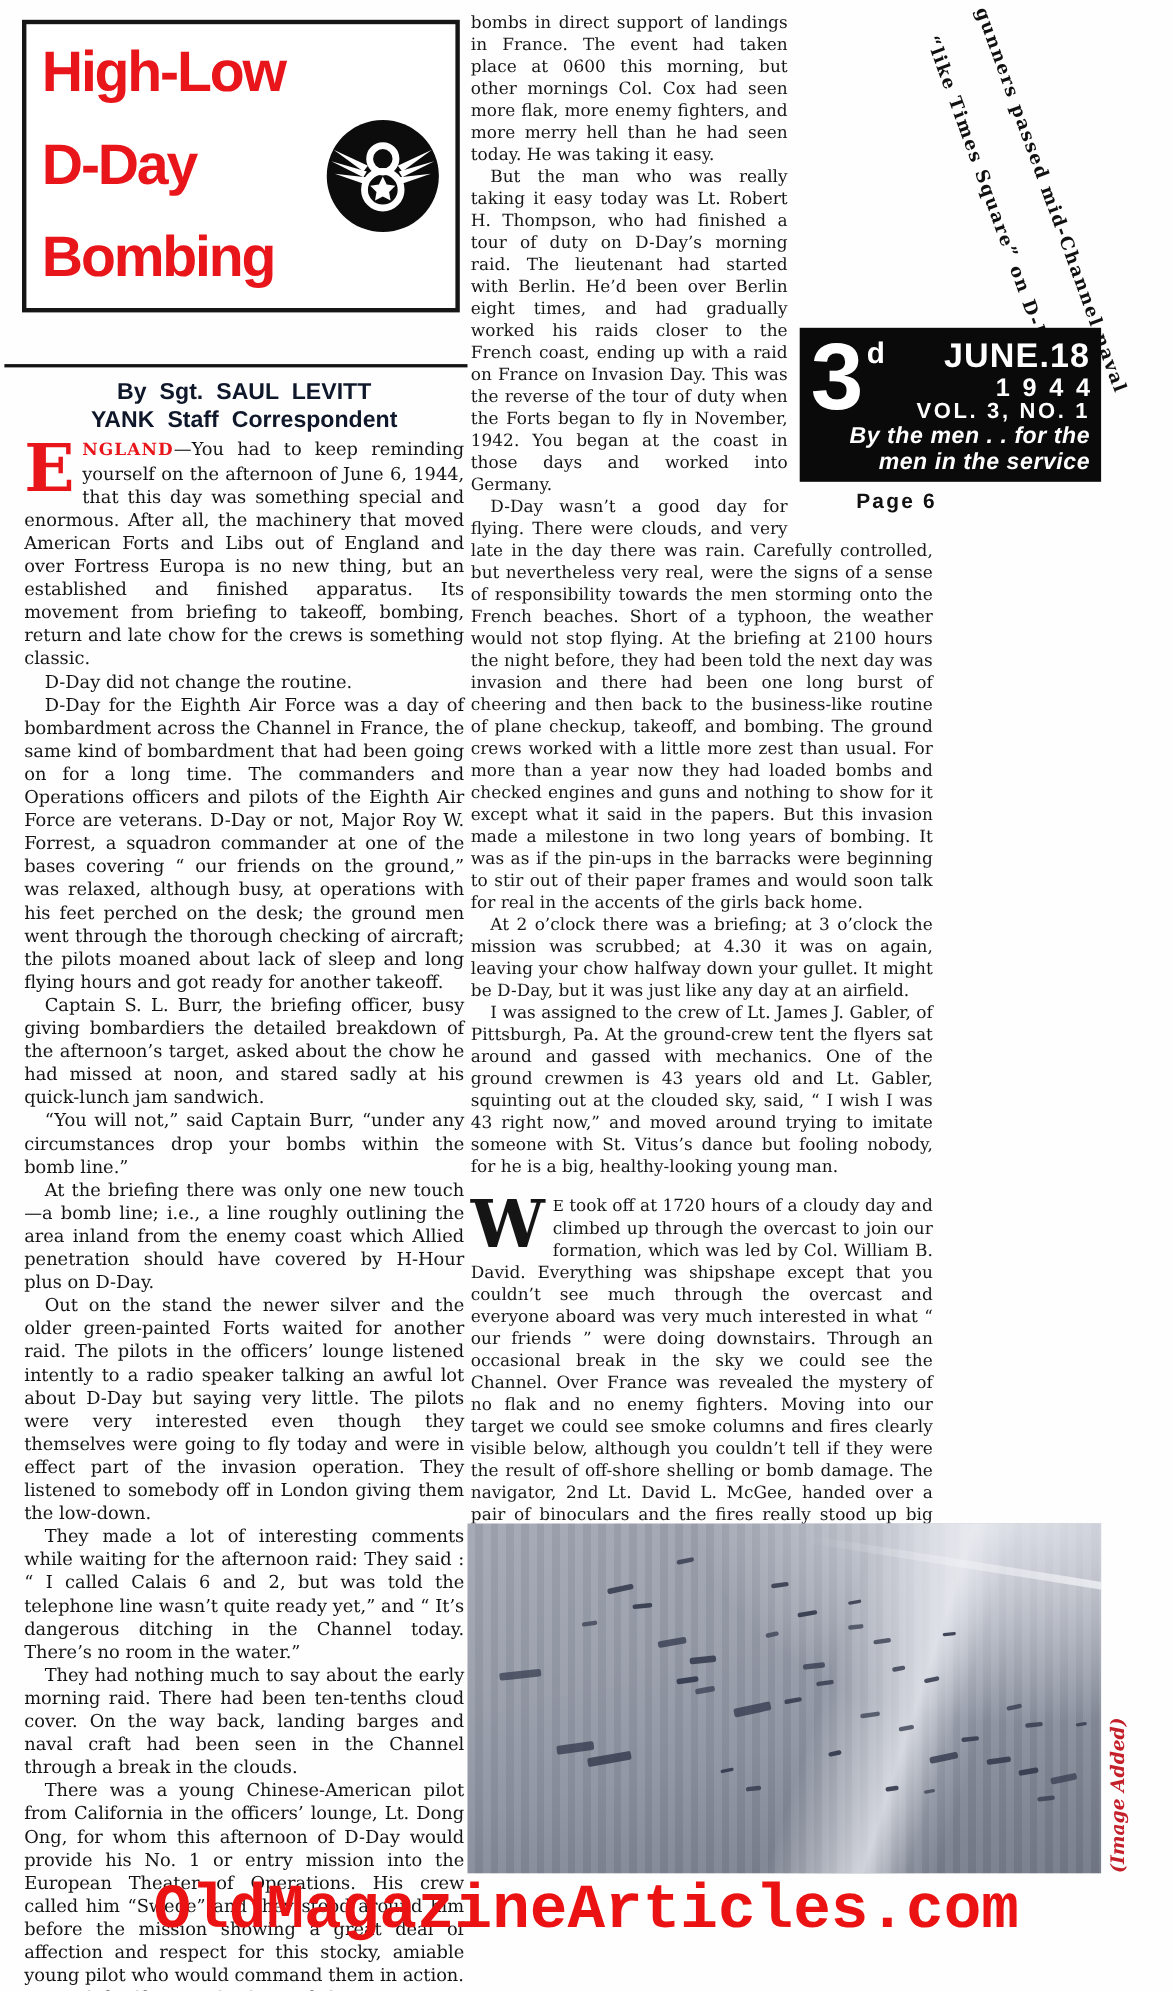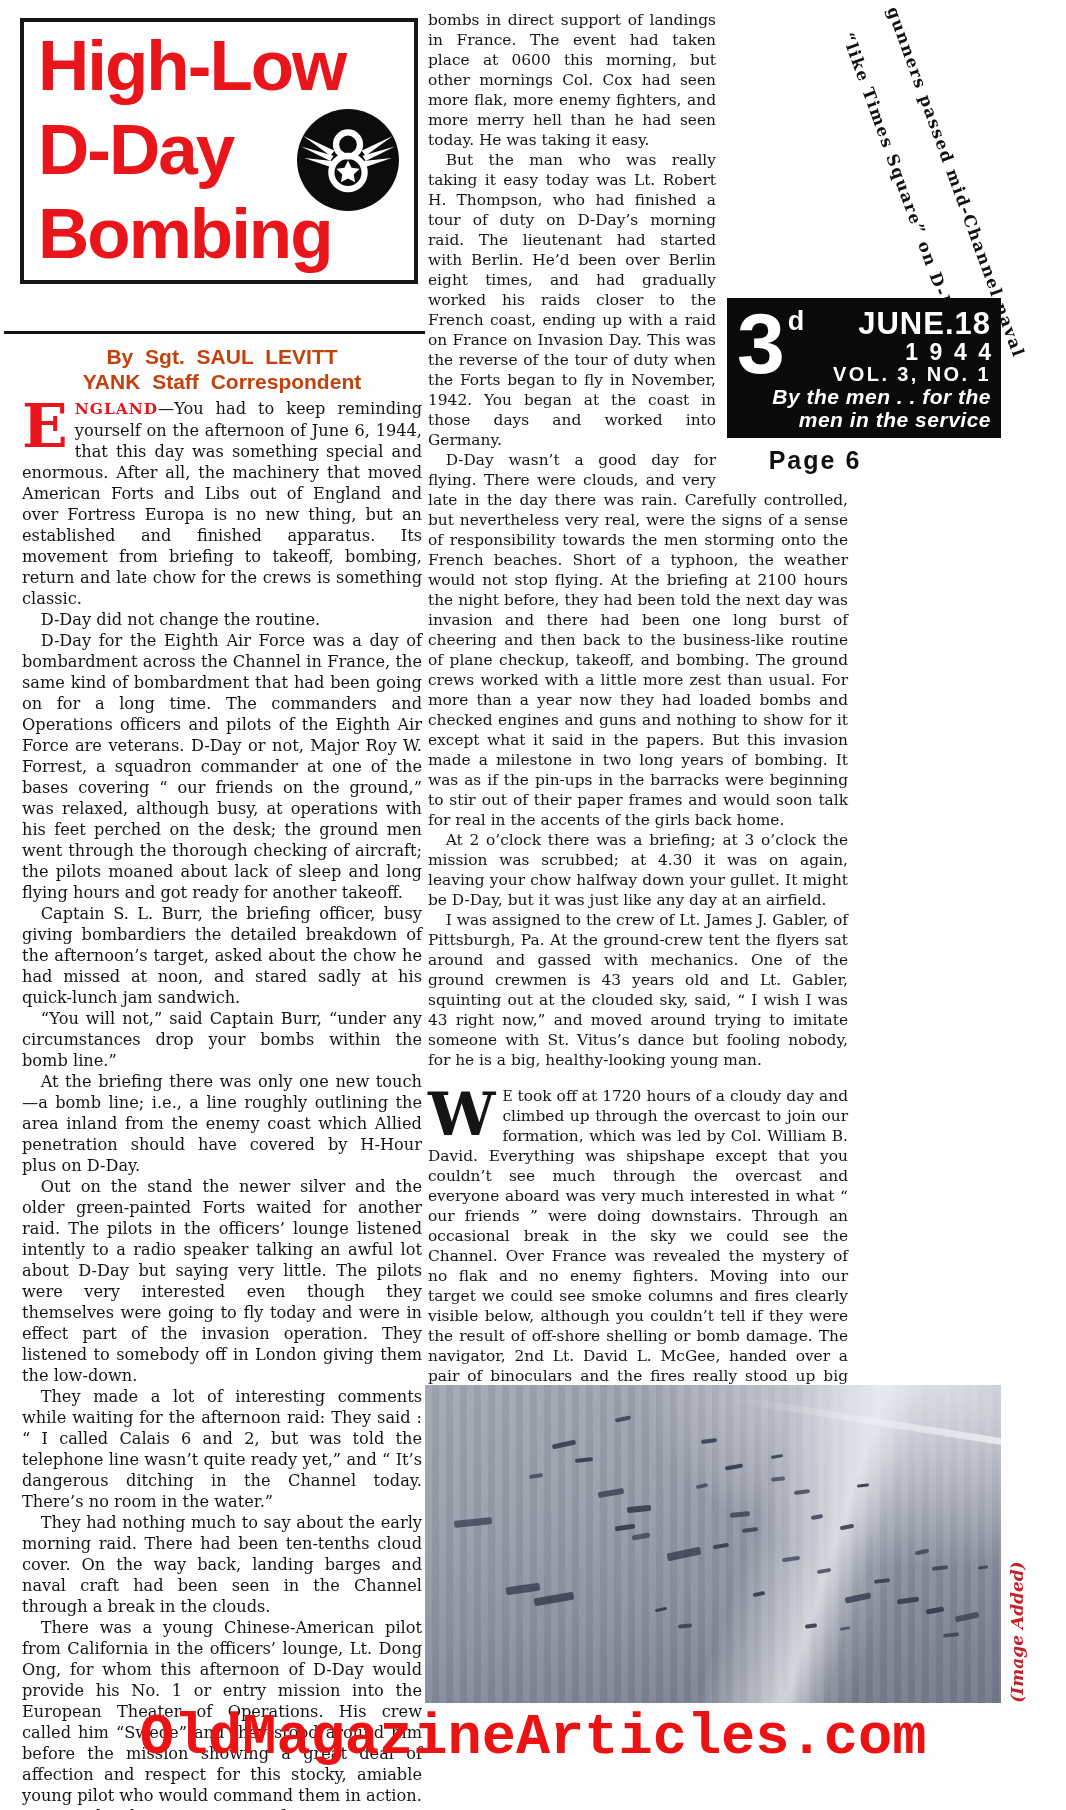--- a/index.html
+++ b/index.html
@@ -9,29 +9,29 @@
     font-family:"DejaVu Serif", serif;color:#151515;
   }
   
   .title-box{
     position:absolute;left:20px;top:18px;width:390px;height:258px;
     border:4px solid #161616;background:#fff;
   }
   .title-text{
     position:absolute;left:14px;top:2px;
     font-family:"Liberation Sans", sans-serif;font-weight:bold;
-    font-size:71px;line-height:84px;letter-spacing:-2px;
+    font-size:52px;line-height:84px;letter-spacing:-2px;
     color:var(--red);white-space:pre-line;
   }
   .emblem{position:absolute;right:14px;top:86px;width:104px;height:104px;}
   .col-rule{position:absolute;left:4px;top:331px;width:421px;height:3px;background:#141414;}
   .byline{
     position:absolute;left:24px;top:344px;width:396px;text-align:center;
     font-family:"Liberation Sans", sans-serif;font-weight:bold;
-    font-size:21px;line-height:25px;word-spacing:6px;color:#c2410c;
+    font-size:21px;line-height:25px;word-spacing:6px;color:#0f172a;
   }
   
   .col{position:absolute;text-align:justify;}
   .col p{margin:0;padding:0;}
   .col p.indent{text-indent:1.15em;}
   #left-col{left:22px;top:398px;width:400px;font-size:16.2px;line-height:21px;}
   #right-col{left:428px;top:10px;width:420px;font-size:15.4px;line-height:20px;}
   .dropcap{
     float:left;font-family:"DejaVu Serif", serif;font-weight:bold;
     font-size:60px;line-height:48px;margin:4px 7px 0 0;
@@ -62,21 +62,21 @@
   .stamp-date{font-weight:bold;font-size:31px;line-height:31px;letter-spacing:1px;}
   .stamp-year{font-weight:bold;font-size:23px;line-height:26px;letter-spacing:.5em;margin-right:-.5em;}
   .stamp-vol{font-weight:bold;font-size:20px;line-height:18px;letter-spacing:.12em;}
   .stamp-slogan{
     font-weight:bold;font-style:italic;font-size:21px;line-height:23px;
     margin-top:2px;letter-spacing:.5px;text-align:right;
   }
   .page-label{
     position:absolute;left:700px;top:446px;width:230px;text-align:center;
     font-family:"Liberation Sans", sans-serif;font-weight:bold;
-    font-size:25px;letter-spacing:2px;color:#111;
+    font-size:19px;letter-spacing:2px;color:#111;
   }
   
   .photo{
     position:absolute;left:425px;top:1385px;width:576px;height:318px;overflow:hidden;
     background:
       linear-gradient(108deg, rgba(0,0,0,0) 55%, rgba(238,240,245,.75) 68%, rgba(210,214,224,.2) 74%, rgba(0,0,0,0) 78%),
       radial-gradient(ellipse at 88% -5%, rgba(232,234,240,.9), rgba(232,234,240,0) 42%),
       repeating-linear-gradient(90deg, rgba(255,255,255,.05) 0 7px, rgba(0,0,0,.045) 7px 14px),
       linear-gradient(168deg,#a2a7b3 0%, #989daa 35%, #8c92a0 60%, #7c8290 85%, #737987 100%);
   }

